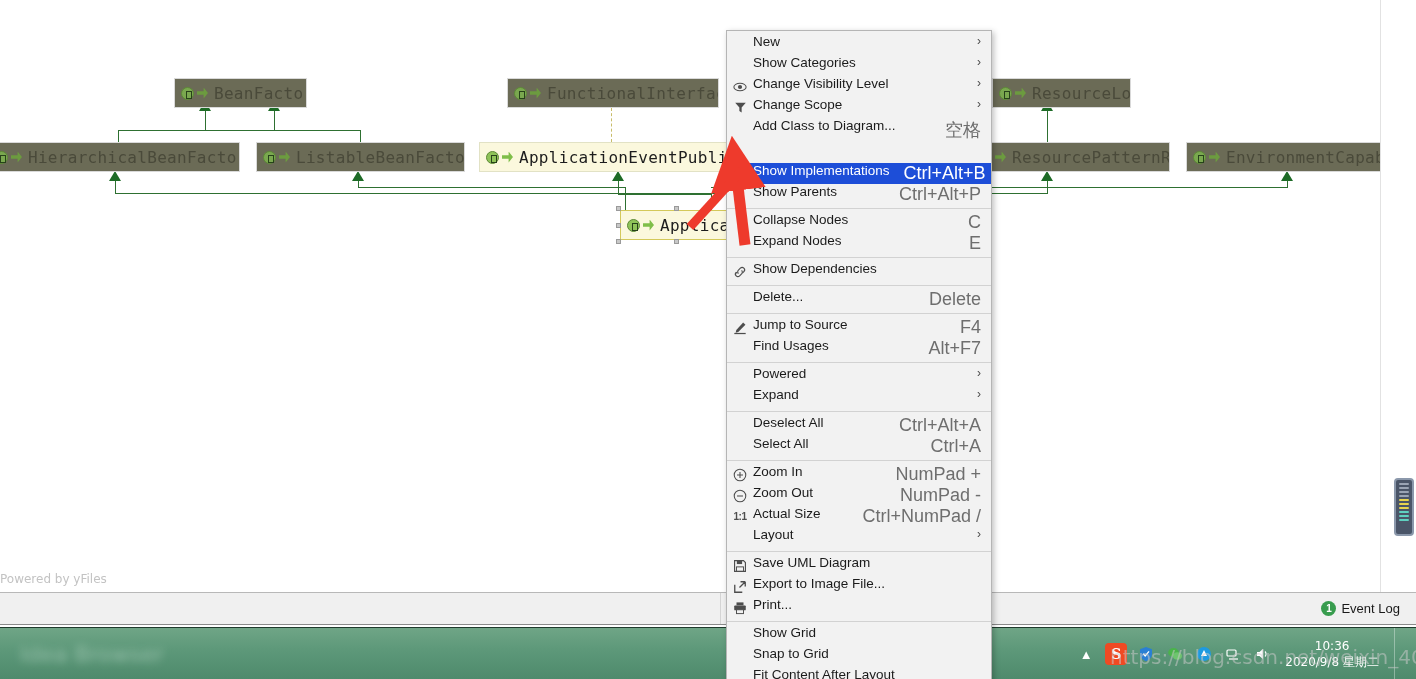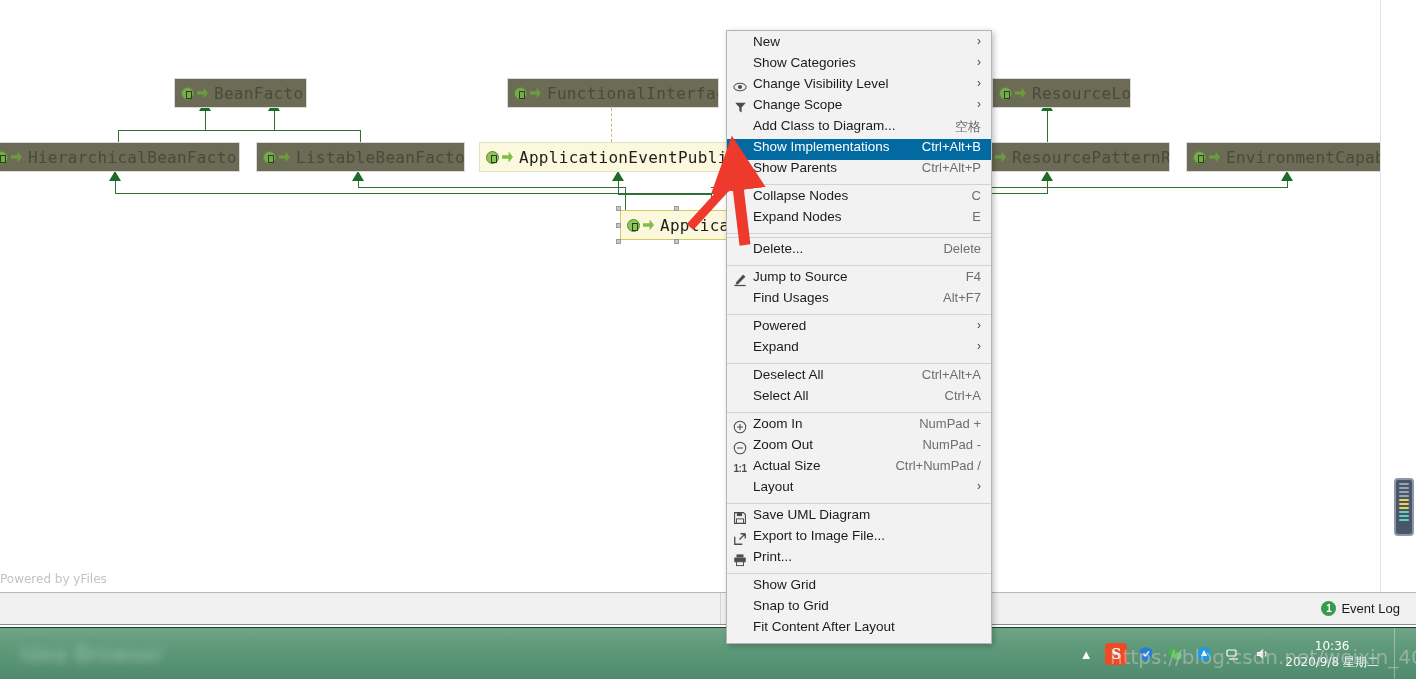--- a/index.html
+++ b/index.html
@@ -242,29 +242,30 @@
     padding: 0 10px 0 0;
     cursor: default;
   }
   .ctx-item .ico {
     width: 26px; flex: 0 0 26px;
     display: flex; align-items: center; justify-content: center;
     color: #4d4d4d;
   }
   .ctx-item .lbl { flex: 1 1 auto; white-space: nowrap; }
   .ctx-item .acc {
-    color: #6e6e6e; font-size: 13px; white-space: nowrap;
+    color: #6e6e6e; font-size: 18px; white-space: nowrap;
     padding-left: 14px;
   }
   .ctx-item .chev {
     color: #4a4a4a; font-size: 12px; width: 12px; text-align: right;
   }
   .ctx-item.selected {
-    background: #0369a1;
+    background: #1d4ed8;
     color: #ffffff;
+    margin-top: 24px;
   }
   .ctx-item.selected .acc,
   .ctx-item.selected .ico { color: #ffffff; }
   .ctx-sep {
     height: 1px; background: #d2d2d2;
     margin: 3px 0;
   }
 
   svg.mi { display:block; }
 
@@ -496,20 +497,29 @@
         <span class="ico"></span>
         <span class="lbl">Collapse Nodes</span>
         <span class="acc">C</span>
       </div>
       <div class="ctx-item">
         <span class="ico"></span>
         <span class="lbl">Expand Nodes</span>
         <span class="acc">E</span>
       </div>
       <div class="ctx-sep"></div>
+      <div class="ctx-item">
+        <span class="ico">
+          <svg class="mi" width="14" height="14" viewBox="0 0 16 16">
+            <path d="M6.2 9.8 a2.8 2.8 0 0 1 0-4 l2.2-2.2 a2.8 2.8 0 0 1 4 4 L11 9" fill="none" stroke="currentColor" stroke-width="1.3"></path>
+            <path d="M9.8 6.2 a2.8 2.8 0 0 1 0 4 l-2.2 2.2 a2.8 2.8 0 0 1-4-4 L5 9.2" fill="none" stroke="currentColor" stroke-width="1.3"></path>
+          </svg>
+        </span>
+        <span class="lbl">Show Dependencies</span>
+      </div>
       <div class="ctx-sep"></div>
       <div class="ctx-item">
         <span class="ico"></span>
         <span class="lbl">Delete...</span>
         <span class="acc">Delete</span>
       </div>
       <div class="ctx-sep"></div>
       <div class="ctx-item">
         <span class="ico">
           <svg class="mi" width="14" height="14" viewBox="0 0 16 16">

